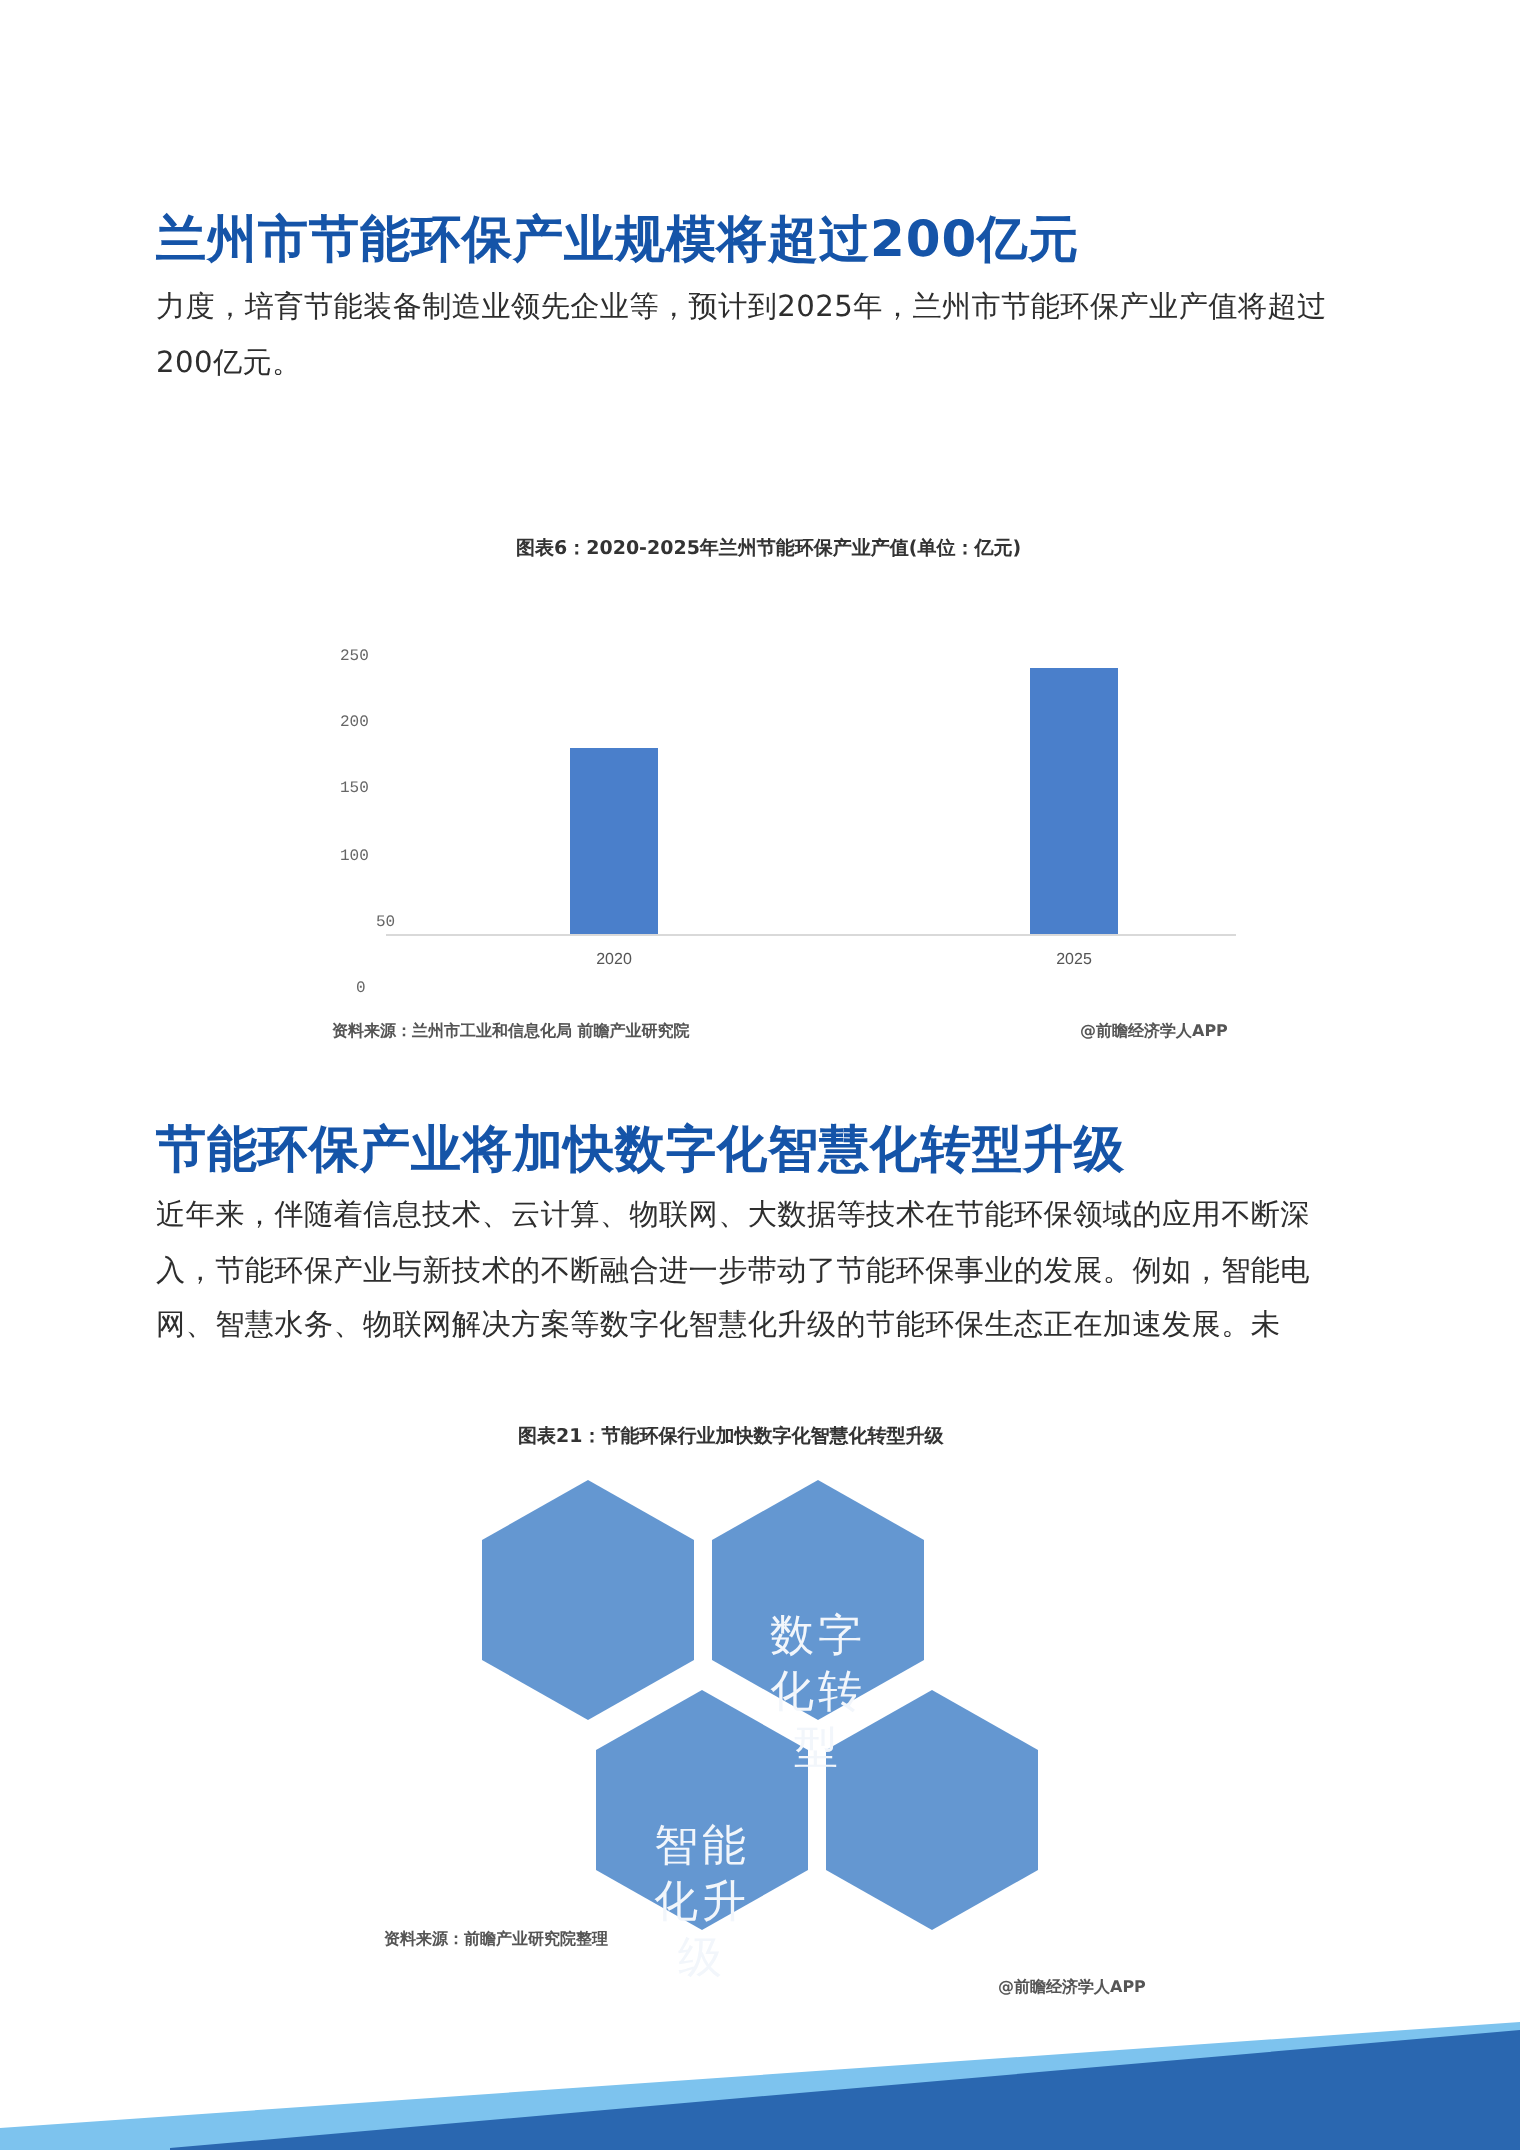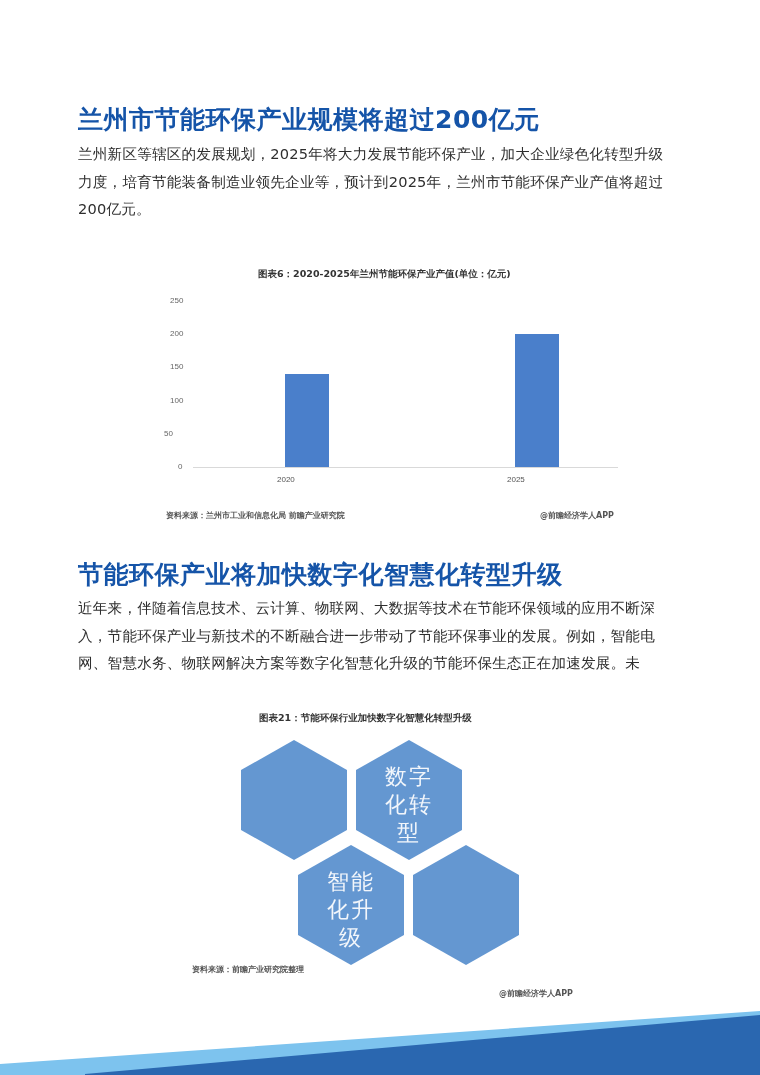--- a/index.html
+++ b/index.html
@@ -2,45 +2,44 @@
 <html><head>
 <meta charset="utf-8">
 <style>
   html, body { margin:0; padding:0; }
   body { width:760px; height:1075px; position:relative; background:#ffffff; overflow:hidden;
          font-family:"DejaVu Sans", "Liberation Sans", sans-serif; color:#2b2b2b; }
   .h1 { position:absolute; left:78px; font-size:25px; font-weight:bold; color:#1554A8; letter-spacing:0.5px; white-space:nowrap; }
   .para { position:absolute; left:78px; width:612px; font-size:14.6px; line-height:27.5px; color:#2e2e2e; letter-spacing:0.2px; }
   .para span { display:block; white-space:nowrap; }
   .chart-title { position:absolute; font-size:9.5px; font-weight:bold; color:#333; white-space:nowrap; }
-  .tick { position:absolute; font-size:8px; color:#666; font-family:Liberation Sans, sans-serif; }
-  .xlbl { position:absolute; font-size:8px; color:#555; font-family:"Liberation Sans", sans-serif; width:60px; }
+  .tick { position:absolute; font-size:8px; color:#666; font-family:Liberation Mono, monospace;margin-top:28px; }
+  .xlbl { position:absolute; font-size:8px; color:#555; font-family:"Liberation Sans", sans-serif; text-align:center; width:60px; }
   .src { position:absolute; font-size:8px; color:#555; white-space:nowrap;font-weight:bold; }
   .bar { position:absolute; background:#4A7FCB; }
   .axis { position:absolute; height:1px; background:#d9d9d9; }
-  .hex-text { position:absolute; color:#f2f6fb; font-size:22px; line-height:28px; text-align:center; width:70px; letter-spacing:2px; }
+  .hex-text { position:absolute; color:#f2f6fb; font-size:22px; line-height:28px; text-align:center; width:70px; letter-spacing:2px;margin-top:42px; }
   svg.footer { position:absolute; left:0; top:0; }
 </style>
 </head>
 <body>
 
 <div class="h1" style="top:103px;">兰州市节能环保产业规模将超过200亿元</div>
 <div class="para" style="top:140px;">
-  <span>兰州新区等辖区的发展规划，2025年将大力发展节能环保产业，加大企业绿色化转型升级</span>
   <span>力度，培育节能装备制造业领先企业等，预计到2025年，兰州市节能环保产业产值将超过</span>
   <span>200亿元。</span>
 </div>
 
 <div>
   <div class="chart-title" style="left:258px; top:268px;">图表6：2020-2025年兰州节能环保产业产值(单位：亿元)</div>
   <div class="tick" style="left:170px; top:296px;">250</div>
   <div class="tick" style="left:170px; top:329px;">200</div>
   <div class="tick" style="left:170px; top:362px;">150</div>
   <div class="tick" style="left:170px; top:396px;">100</div>
-  <div class="tick" style="left:164px; top:429px;">50</div>
+  <div class="tick" style="left:188px; top:429px;">50</div>
   <div class="tick" style="left:178px; top:462px;">0</div>
   <div class="axis" style="left:193px; top:467px; width:425px;"></div>
   <div class="bar" style="left:285px; top:374px; width:44px; height:93px;"></div>
   <div class="bar" style="left:515px; top:334px; width:44px; height:133px;"></div>
   <div class="xlbl" style="left:277px; top:475px;">2020</div>
   <div class="xlbl" style="left:507px; top:475px;">2025</div>
   <div class="src" style="left:166px; top:510px;">资料来源：兰州市工业和信息化局 前瞻产业研究院</div>
   <div class="src" style="left:540px; top:510px;">@前瞻经济学人APP</div>
 </div>
 

